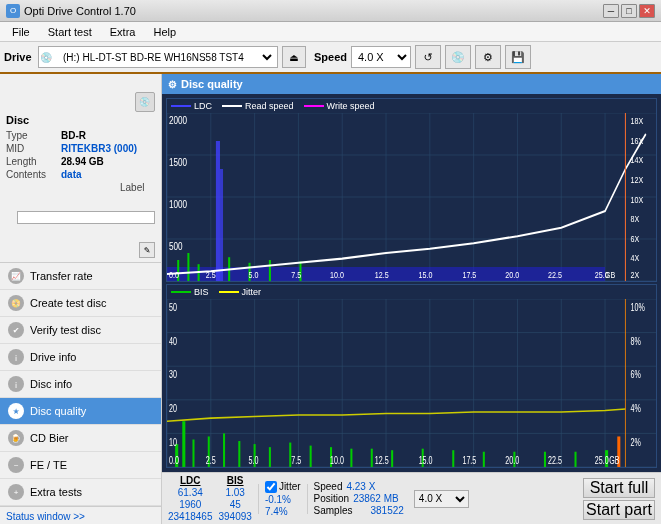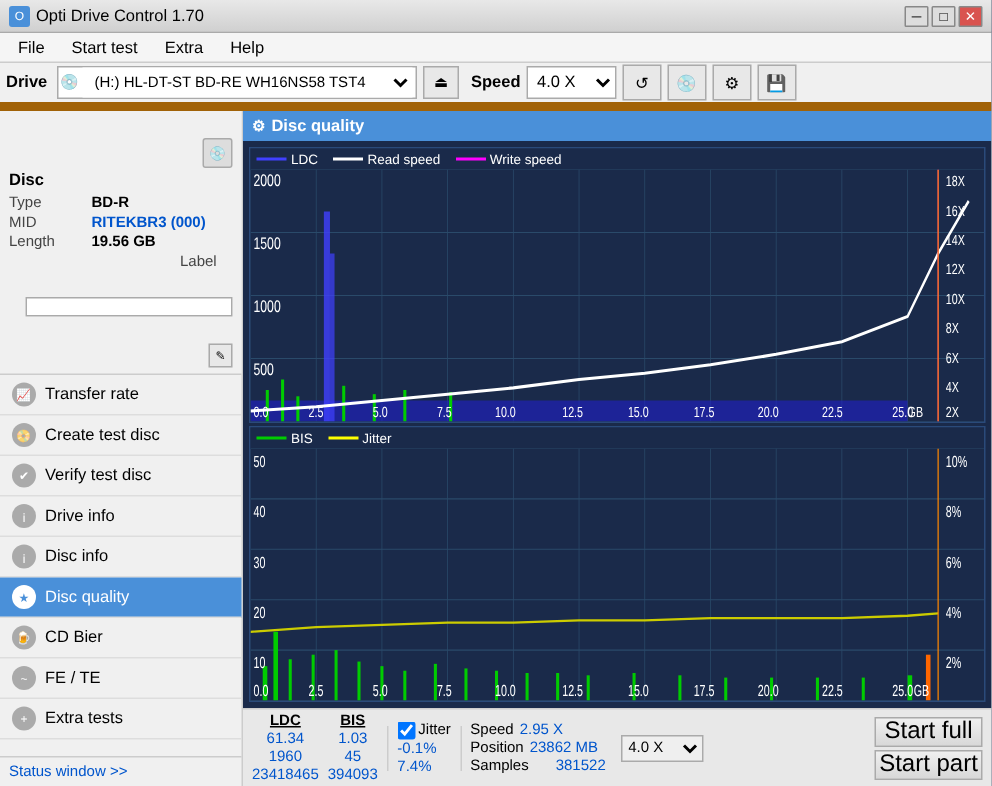--- a/index.html
+++ b/index.html
@@ -42,21 +42,21 @@
       font-size: 11px;
     }
 
     
     .toolbar {
       background: #f0f0f0;
       height: 32px;
       display: flex;
       align-items: center;
       padding: 0 4px;
-      border-bottom: 6px solid #a16207;
+      border-bottom: 2px solid #a16207;
       gap: 4px;
     }
     .toolbar-label { font-size: 11px; font-weight: bold; margin-right: 2px; }
     .toolbar-drive-select {
       height: 22px;
       min-width: 220px;
       border: 1px solid #aaa;
       background: white;
       font-size: 11px;
       padding: 0 4px;
@@ -237,21 +237,25 @@
         <div class="disc-info-row">
           <span class="disc-info-key">Type</span>
           <span class="disc-info-val">BD-R</span>
         </div>
         <div class="disc-info-row">
           <span class="disc-info-key">MID</span>
           <span class="disc-info-val blue">RITEKBR3 (000)</span>
         </div>
         <div class="disc-info-row">
           <span class="disc-info-key">Length</span>
-          <span class="disc-info-val">19.56 GB</span>
+          <span class="disc-info-val">28.94 GB</span>
+        </div>
+        <div class="disc-info-row">
+          <span class="disc-info-key">Contents</span>
+          <span class="disc-info-val blue">data</span>
         </div>
         <div class="disc-label-row">
           <span class="disc-label-key">Label</span>
           <input class="disc-label-input" type="text" value="" style="">
           <div class="disc-label-btn">✎</div>
         </div>
       </div>
     </div>
 
     <div class="nav-item">
@@ -502,21 +506,21 @@
           <input type="checkbox" checked="" style="width: 12px; height: 12px;">
           <span style="font-size:10px;">Jitter</span>
         </div>
         <span class="stats-value">-0.1%</span>
         <span class="stats-value">7.4%</span>
       </div>
       <div class="stats-separator"></div>
       <div class="speed-info">
         <div style="display:flex;gap:4px;">
           <span>Speed</span>
-          <span class="speed-val">2.95 X</span>
+          <span class="speed-val">4.23 X</span>
         </div>
         <div style="display:flex;gap:4px;">
           <span>Position</span>
           <span class="speed-val">23862 MB</span>
         </div>
         <div style="display:flex;gap:18px;">
           <span>Samples</span>
           <span class="speed-val">381522</span>
         </div>
       </div>

